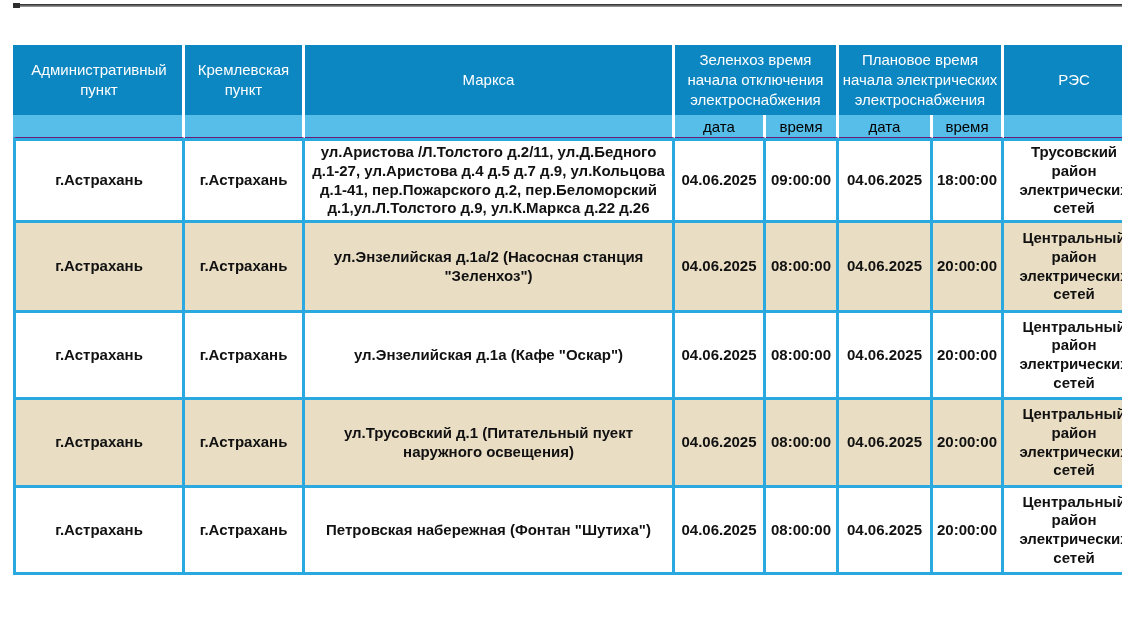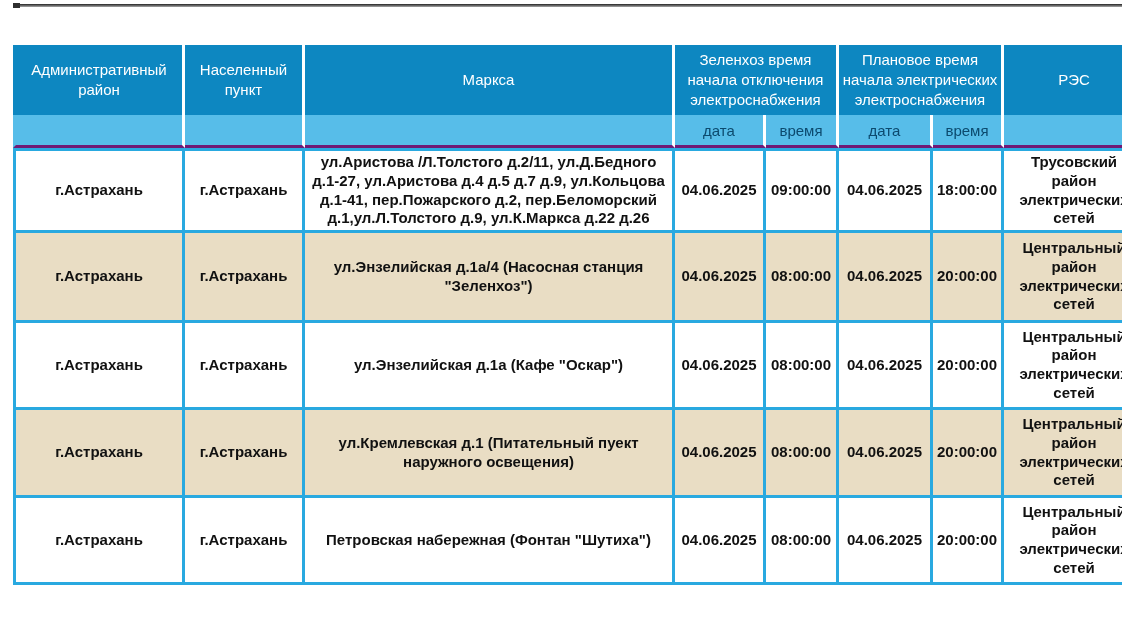--- a/index.html
+++ b/index.html
@@ -52,26 +52,26 @@
     font-weight: 400;
     font-size: 15px;
     line-height: 1.35;
     border-right: 3px solid #ffffff;
     height: 70px;
   }
   thead tr.main th:first-child { border-left: 3px solid #0d87c1; }
   thead tr.main th:last-child  { border-right: none; }
   thead tr.sub th {
     background: #57bde9;
-    color: #0c4a6e;
+    color: #000000;
     font-weight: 400;
     font-size: 15px;
     border-right: 3px solid #ffffff;
-    border-bottom: 3px solid #701a75;
-    height: 33px;
+    border-bottom: 1px solid #701a75;
+    height: 23px;
   }
   thead tr.sub th:first-child { border-left: 3px solid #57bde9; }
   thead tr.sub th:last-child  { border-right: none; }
   tbody td {
     background: #ffffff;
     border-right: 3px solid #29a9e0;
     border-bottom: 3px solid #29a9e0;
     color: #111111;
     font-weight: 700;
     font-size: 15px;
@@ -99,22 +99,22 @@
     <col style="width:120px">
     <col style="width:370px">
     <col style="width:91px">
     <col style="width:73px">
     <col style="width:94px">
     <col style="width:71px">
     <col style="width:140px">
   </colgroup>
   <thead>
     <tr class="main">
-      <th rowspan="1">Административный район</th>
-      <th>Населенный пункт</th>
+      <th rowspan="1">Административный пункт</th>
+      <th>Кремлевская пункт</th>
       <th>Маркса</th>
       <th colspan="2">Зеленхоз время начала отключения электроснабжения</th>
       <th colspan="2">Плановое время начала электрических электроснабжения</th>
       <th>РЭС</th>
     </tr>
     <tr class="sub">
       <th></th>
       <th></th>
       <th></th>
       <th>дата</th>
@@ -131,41 +131,41 @@
       <td>ул.Аристова /Л.Толстого д.2/11, ул.Д.Бедного д.1-27, ул.Аристова д.4 д.5 д.7 д.9, ул.Кольцова д.1-41, пер.Пожарского д.2, пер.Беломорский д.1,ул.Л.Толстого д.9, ул.К.Маркса д.22 д.26</td>
       <td>04.06.2025</td>
       <td>09:00:00</td>
       <td>04.06.2025</td>
       <td>18:00:00</td>
       <td>Трусовский район электрических сетей</td>
     </tr>
     <tr class="shaded r1">
       <td>г.Астрахань</td>
       <td>г.Астрахань</td>
-      <td>ул.Энзелийская д.1а/4 (Насосная станция "Зеленхоз")</td>
+      <td>ул.Энзелийская д.1а/2 (Насосная станция "Зеленхоз")</td>
       <td>04.06.2025</td>
       <td>08:00:00</td>
       <td>04.06.2025</td>
       <td>20:00:00</td>
       <td>Центральный район электрических сетей</td>
     </tr>
     <tr class="r2">
       <td>г.Астрахань</td>
       <td>г.Астрахань</td>
       <td>ул.Энзелийская д.1а (Кафе "Оскар")</td>
       <td>04.06.2025</td>
       <td>08:00:00</td>
       <td>04.06.2025</td>
       <td>20:00:00</td>
       <td>Центральный район электрических сетей</td>
     </tr>
     <tr class="shaded r3">
       <td>г.Астрахань</td>
       <td>г.Астрахань</td>
-      <td>ул.Кремлевская д.1 (Питательный пуект наружного освещения)</td>
+      <td>ул.Трусовский д.1 (Питательный пуект наружного освещения)</td>
       <td>04.06.2025</td>
       <td>08:00:00</td>
       <td>04.06.2025</td>
       <td>20:00:00</td>
       <td>Центральный район электрических сетей</td>
     </tr>
     <tr class="r4">
       <td>г.Астрахань</td>
       <td>г.Астрахань</td>
       <td>Петровская набережная (Фонтан "Шутиха")</td>

